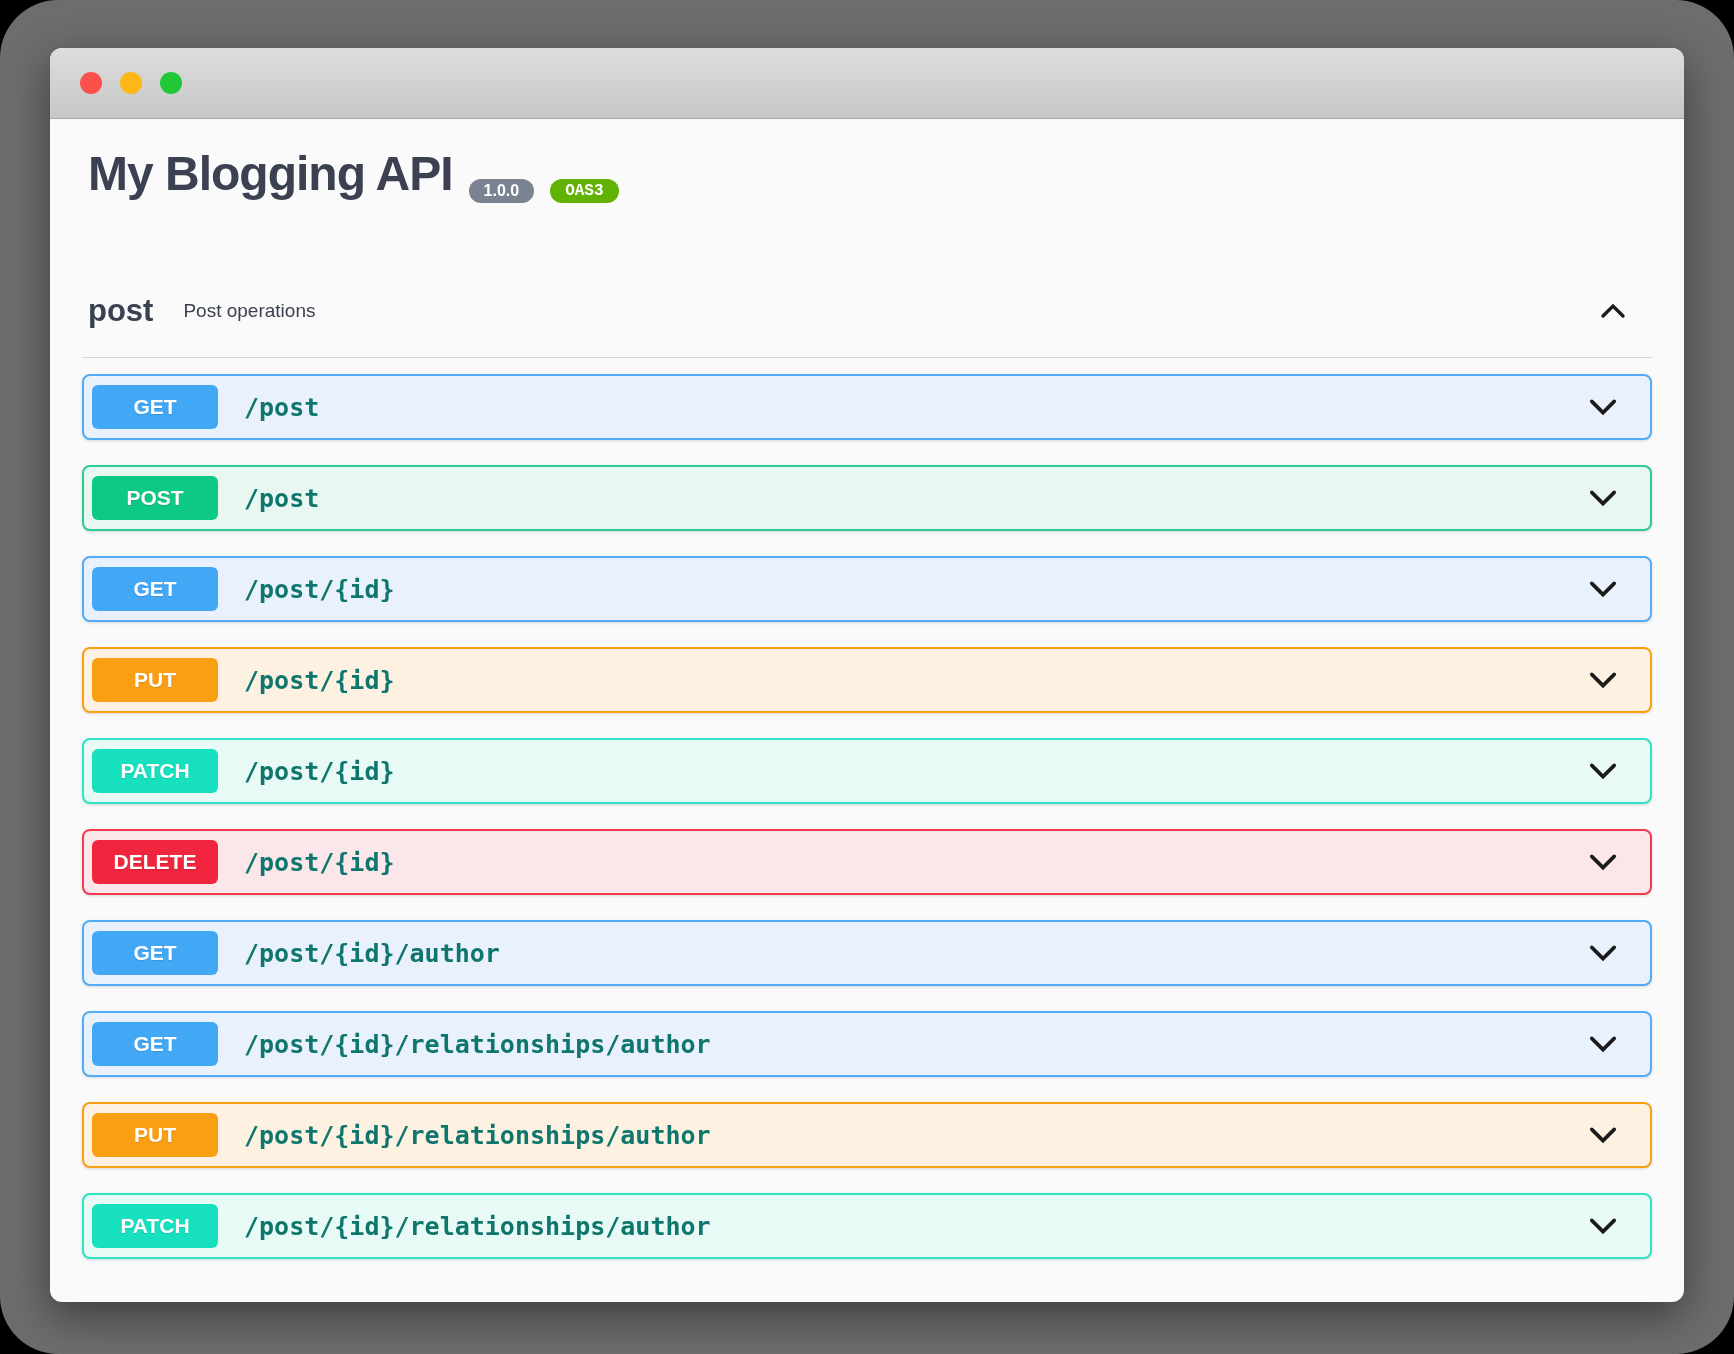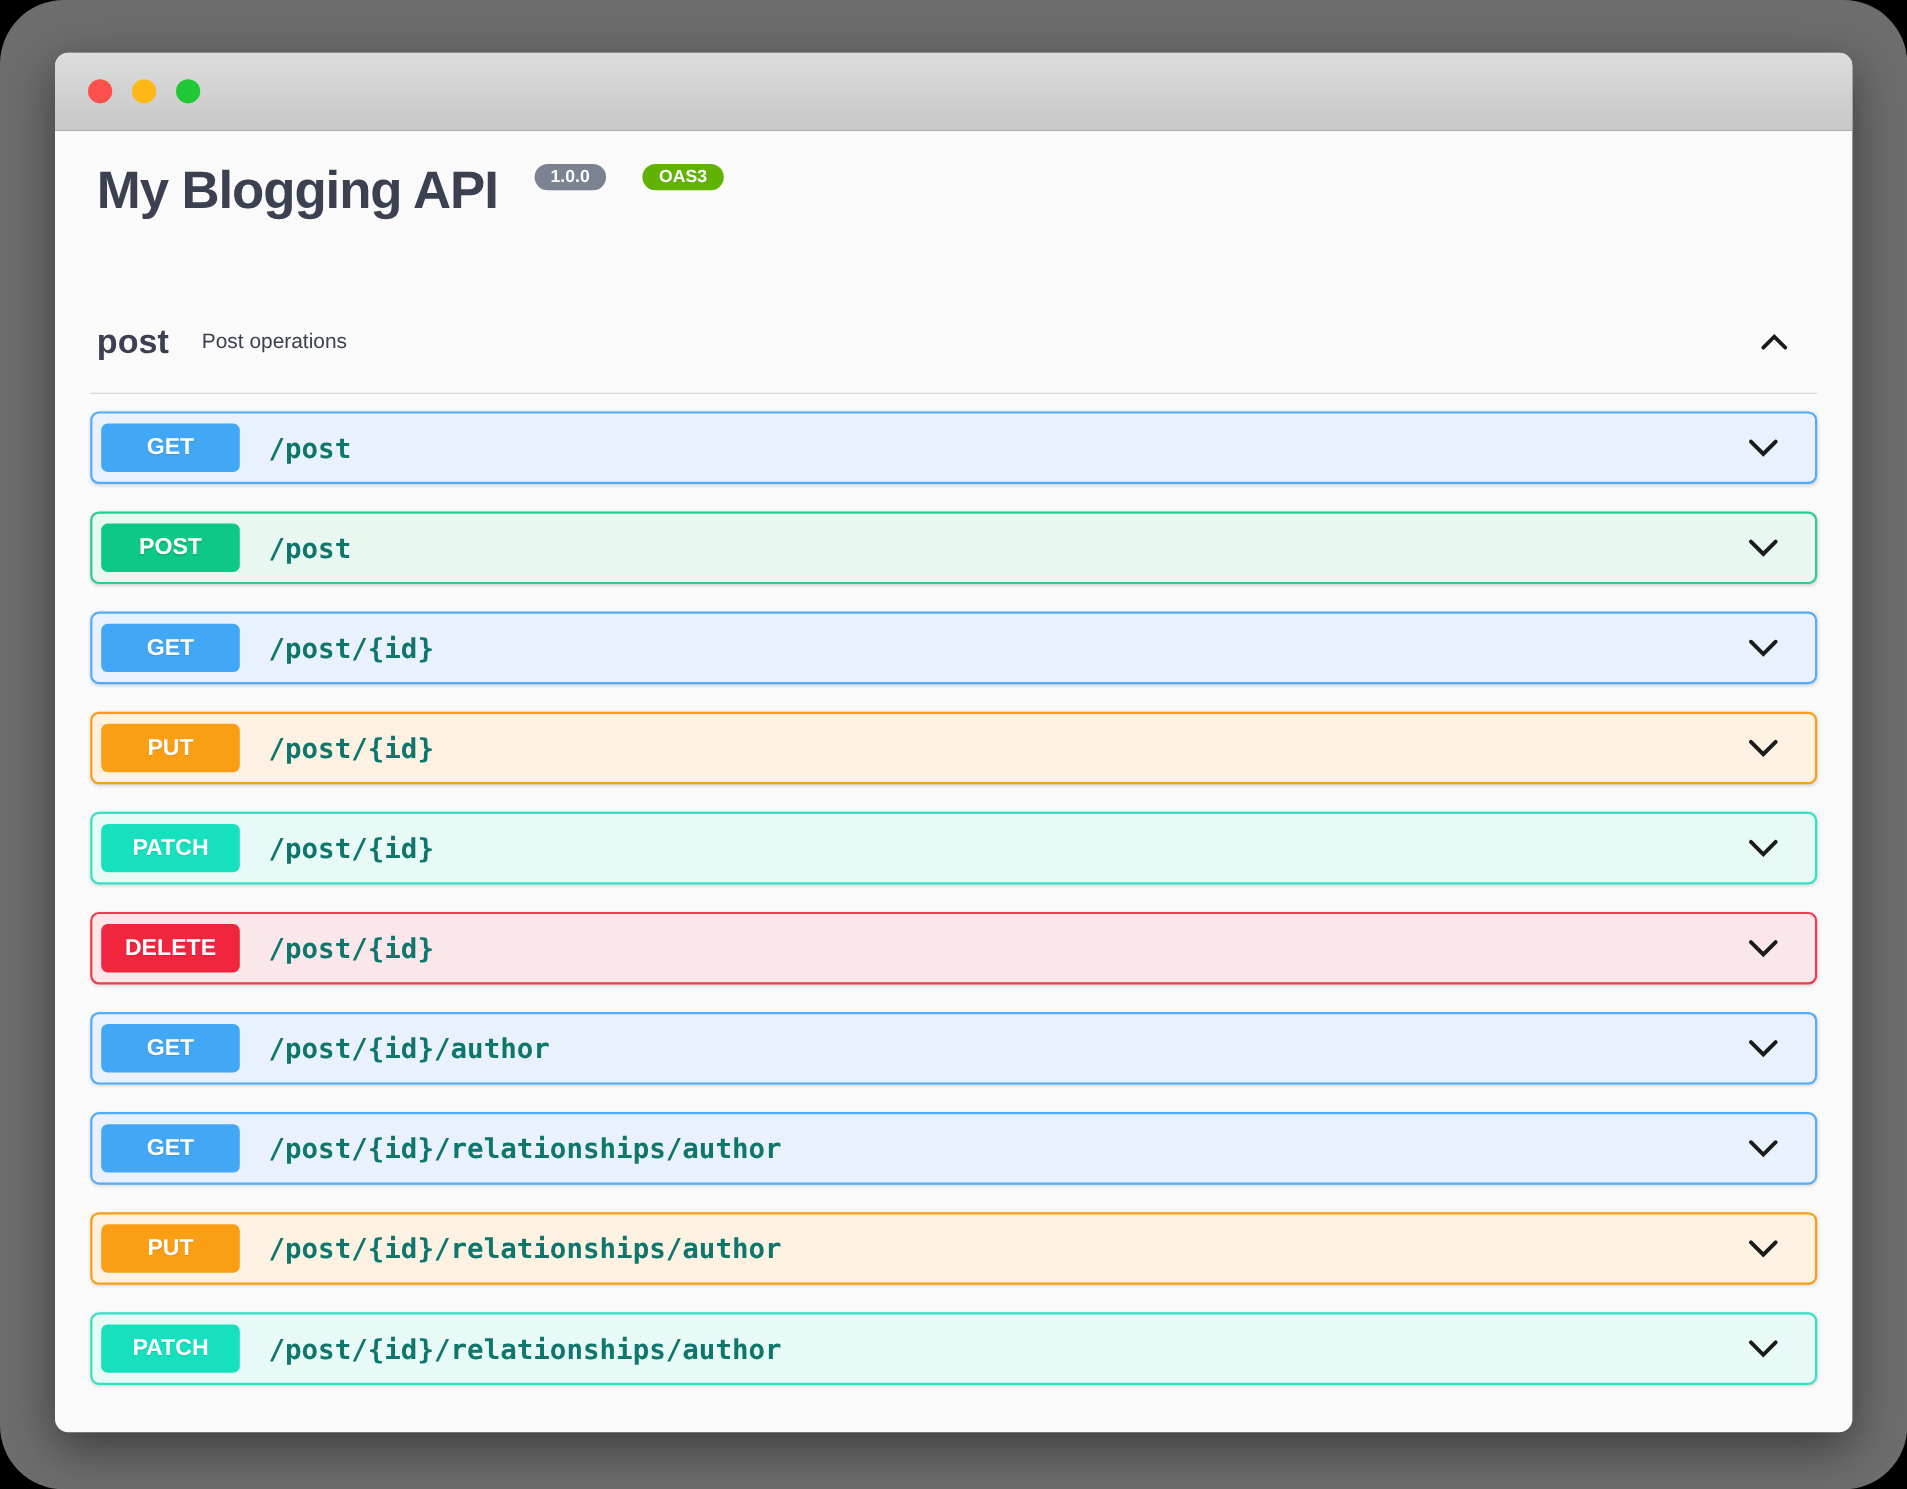--- a/index.html
+++ b/index.html
@@ -18,29 +18,29 @@
     border-bottom:1px solid #a8a8a8;
     display:flex;align-items:center;padding-left:30px;gap:18px;
   }
   .light{width:22px;height:22px;border-radius:50%;display:inline-block;}
   .light.red{background:#fb504b;}
   .light.yellow{background:#fdb717;}
   .light.green{background:#20c837;}
 
   .content{padding:0 32px;}
 
-  .api-header{display:flex;align-items:flex-start;gap:33px;margin-top:26px;padding-left:6px;}
+  .api-header{display:flex;align-items:flex-end;gap:16px;margin-top:26px;padding-left:6px;}
   .api-title{font-size:48px;line-height:58px;color:#3b4151;margin:0;font-weight:bold;letter-spacing:-1px;}
   .pill{
     display:inline-block;border-radius:40px;color:#fff;font-weight:bold;
     font-size:16px;line-height:16px;padding:4px 15px;margin-top:4px;
     letter-spacing:0;
   }
   .pill.ver{background:#7b8291;}
-  .pill.oas{background:#62b204;}
+  .pill.oas{background:#62b204;font-family:Liberation Mono, monospace;}
 
   .tag-section{
     display:flex;align-items:center;height:92px;margin-top:62px;
     border-bottom:1px solid #d5d5d5;cursor:pointer;
   }
   .tag-name{font-size:31px;color:#3b4151;font-weight:bold;margin:0 0 0 6px;}
   .tag-desc{font-size:19px;color:#3b4151;margin-left:30px;}
   .tag-chevron{margin-left:auto;margin-right:22px;}
 
   .rows{margin-top:16px;padding-bottom:40px;}

